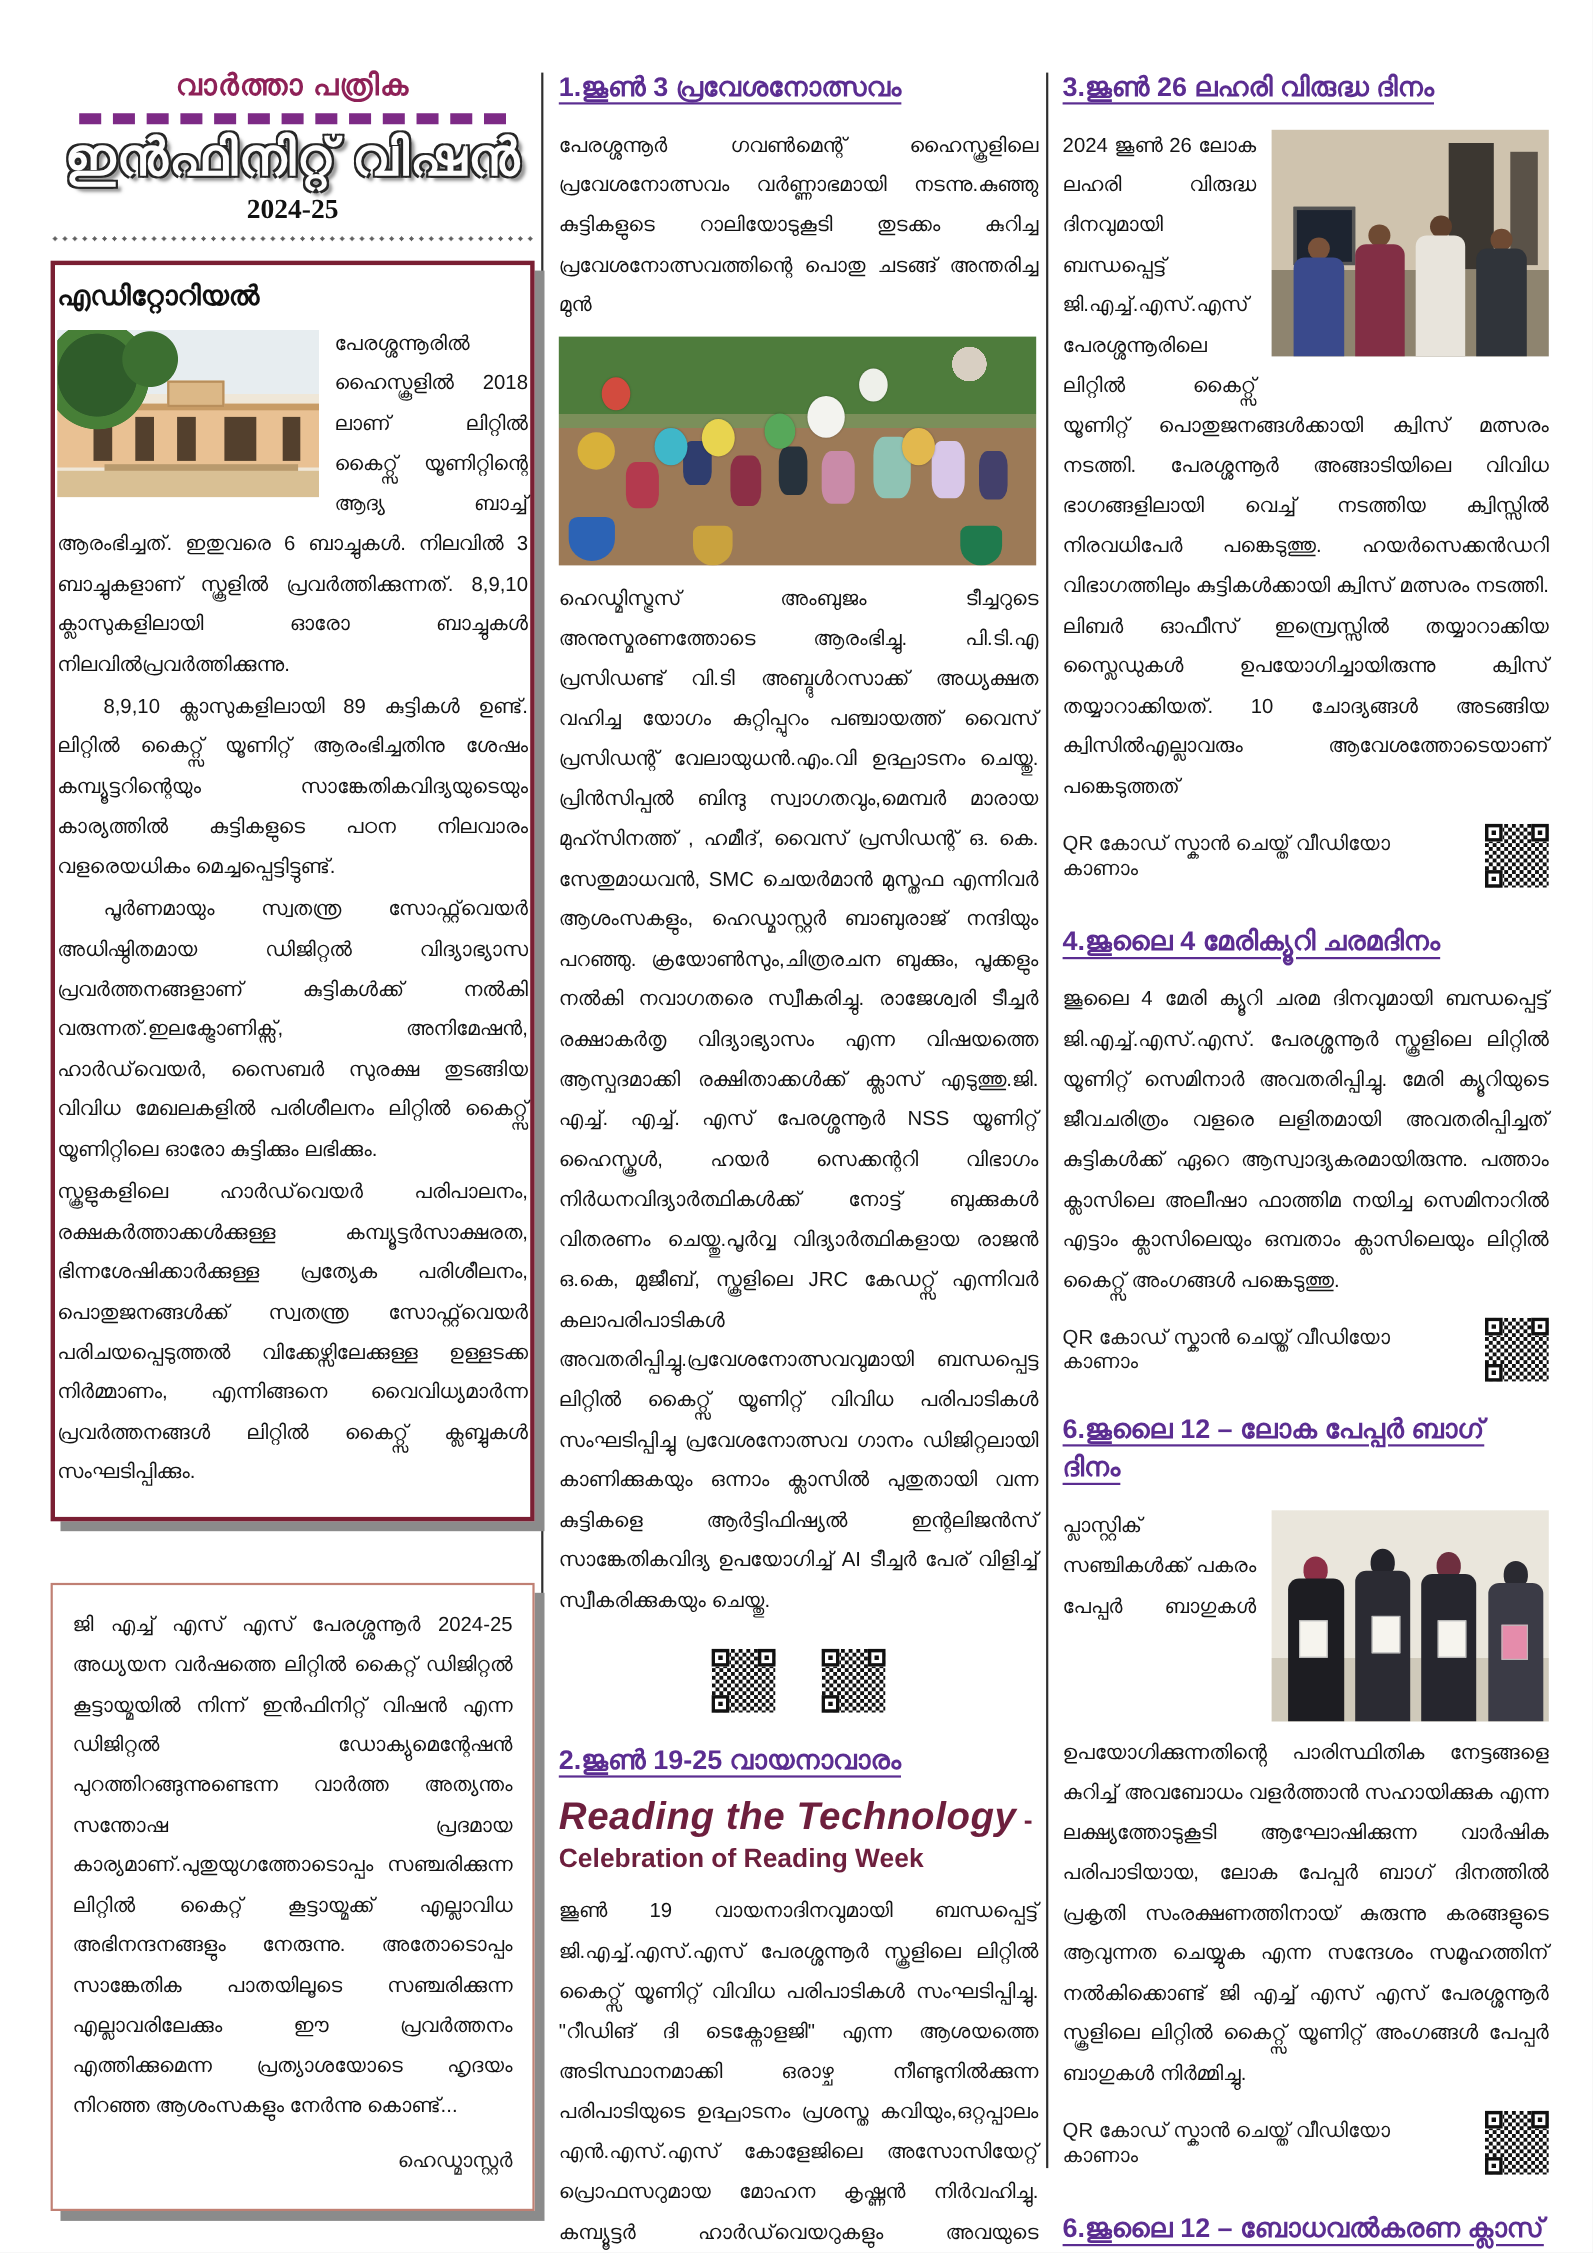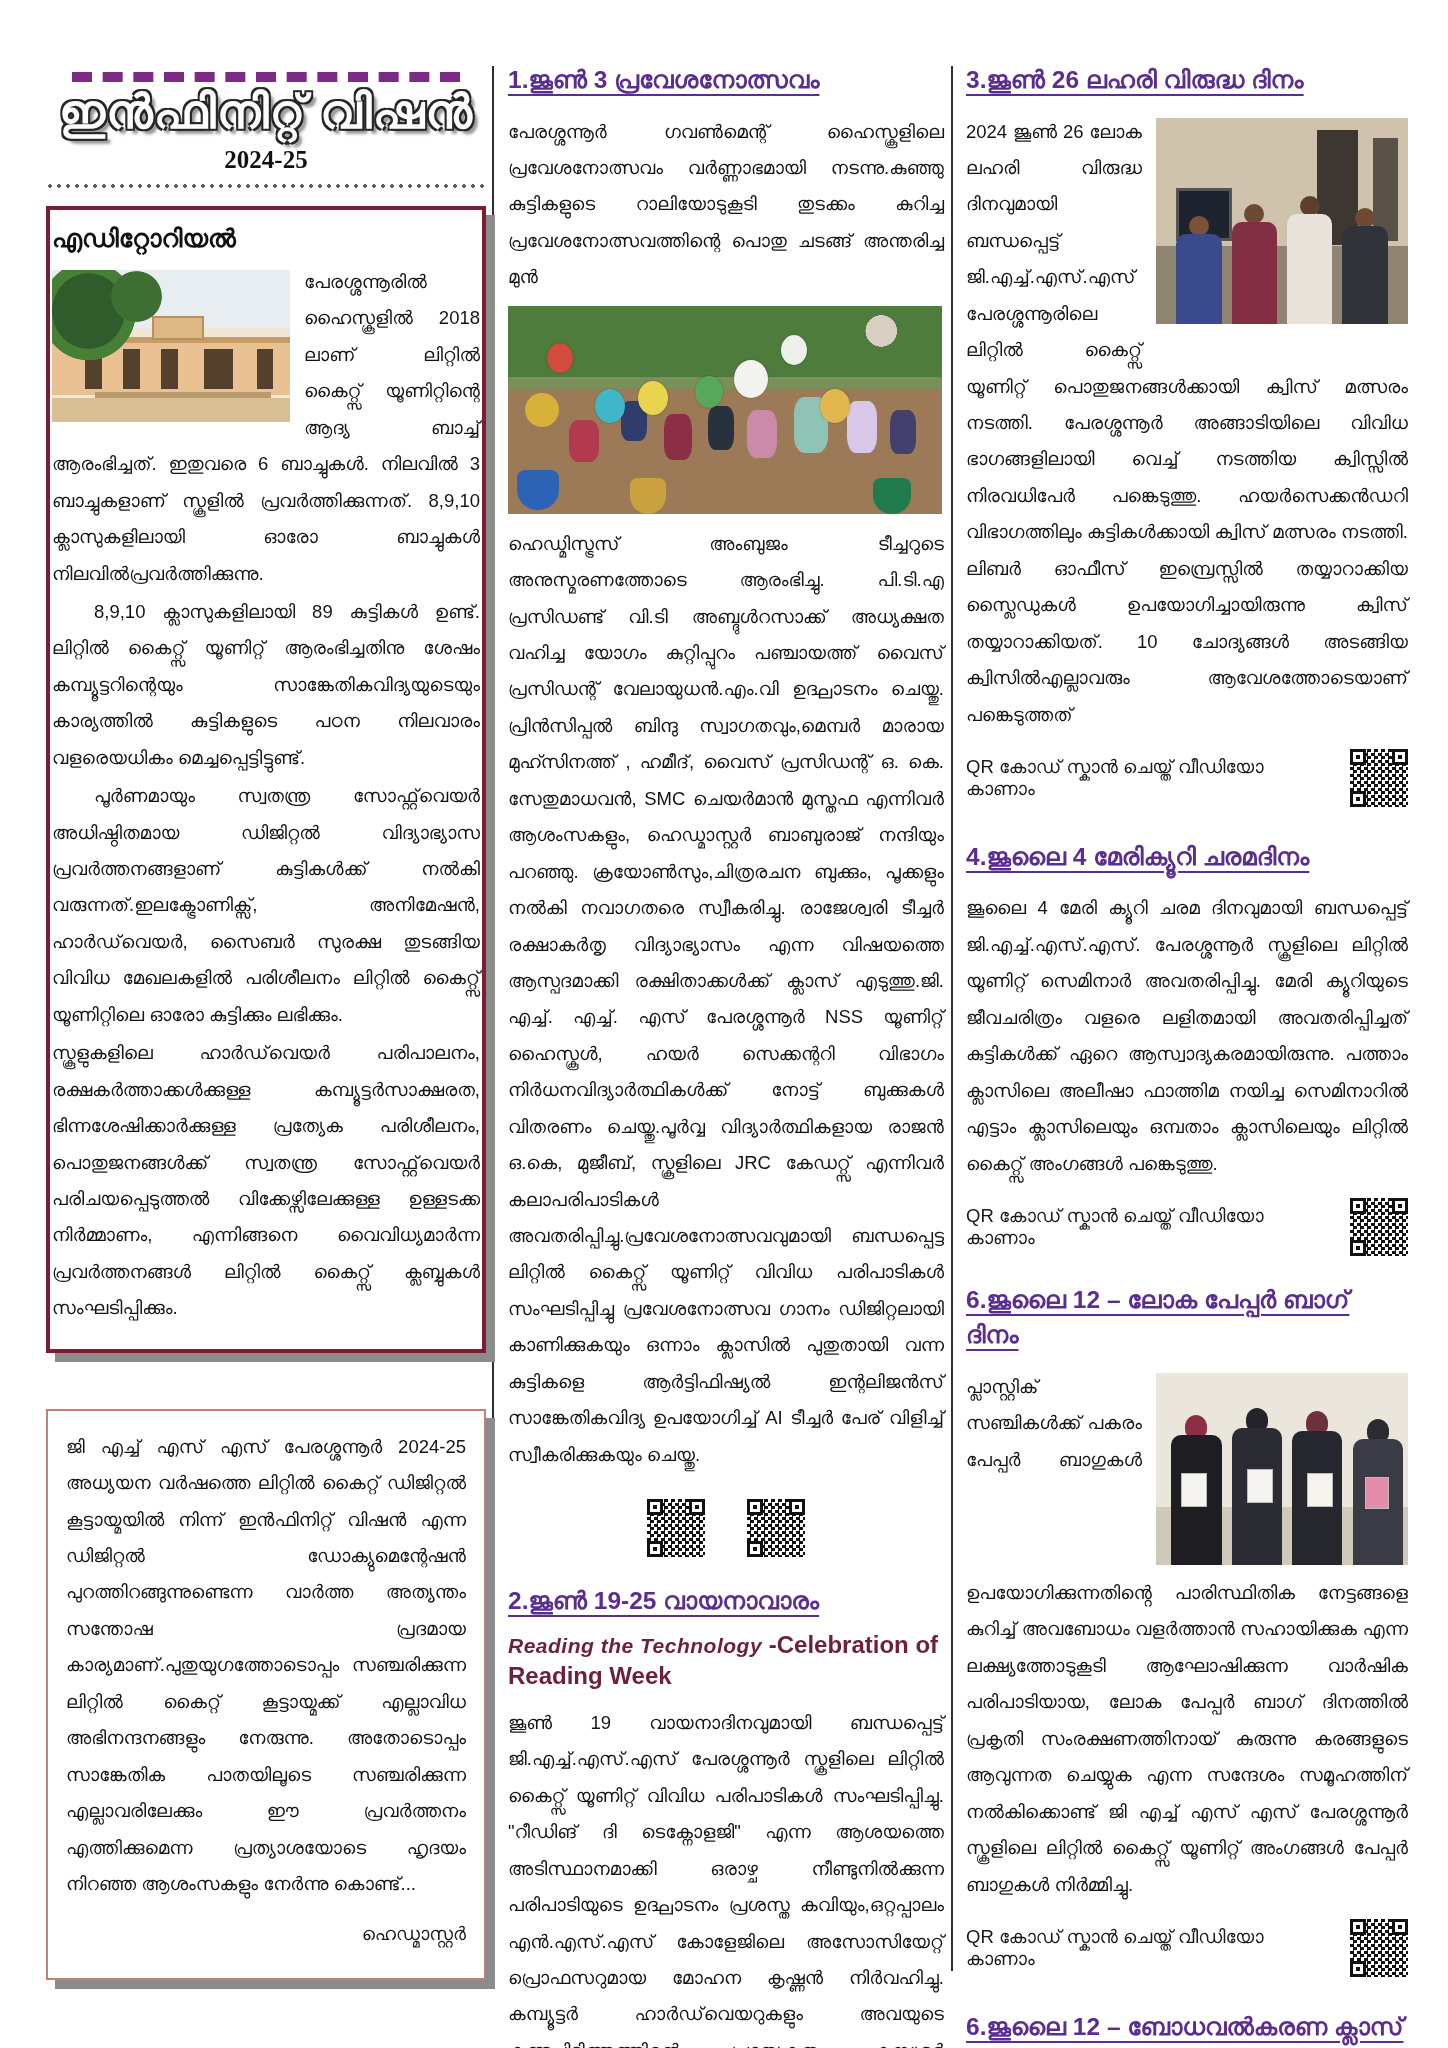--- a/index.html
+++ b/index.html
@@ -64,21 +64,21 @@
   .sig { text-align:right; margin-top:14px; font-size:18.5px; line-height:1.9; }
   .sig .role { display:block; }
 
   
   .art-heading {
     color:#5b2d91; font-size:24.5px; font-weight:600; line-height:1.45;
     text-decoration:underline; text-underline-offset:6px; text-decoration-thickness:2px;
     margin-bottom:16px;
   }
   .eng-sub { color:#6d1f3d; font-weight:bold; font-size:24px; line-height:1.3; margin:-6px 0 14px; }
-  .eng-sub .big { font-size:21px; font-style:italic; letter-spacing:.5px; }
+  .eng-sub .big { font-size:35px; font-style:italic; letter-spacing:.5px; }
   .article { margin-bottom:26px; overflow:visible; }
   .article::after { content:""; display:block; clear:both; }
 
   .rally-photo { width:434px; height:208px; margin:10px 0 12px; position:relative; overflow:hidden;
     background:
       radial-gradient(circle 26px at 86% 12%, #d8cfc2 0 60%, transparent 61%),
       linear-gradient(#4e7c3c 0 34%, #7b8f5a 34% 40%, #9c7a57 40% 100%); }
   .rp-blob { position:absolute; border-radius:50%; }
   .rp-balloon { position:absolute; border-radius:50%; box-shadow:0 0 2px rgba(0,0,0,.3); }
   .quiz-photo, .bag-photo, .class-photo { float:right; margin:4px 0 10px 14px; position:relative; overflow:hidden; }
@@ -105,20 +105,21 @@
 </head>
 <body>
 
 <div class="page">
 
   <div class="vdivider vd1"></div>
   <div class="vdivider vd2"></div>
 
   <div class="col col-left">
     <div class="masthead">
+      <div class="kicker">വാർത്താ പത്രിക</div>
       <div class="dashline"></div>
       <div class="paper-title">ഇൻഫിനിറ്റ് വിഷൻ</div>
       <div class="year">2024-25</div>
       <div class="chain"></div>
     </div>
 
     <div class="edit-box">
       <div class="edit-heading">എഡിറ്റോറിയൽ</div>
       <div class="school-photo">
         <div class="sp-building"></div>

